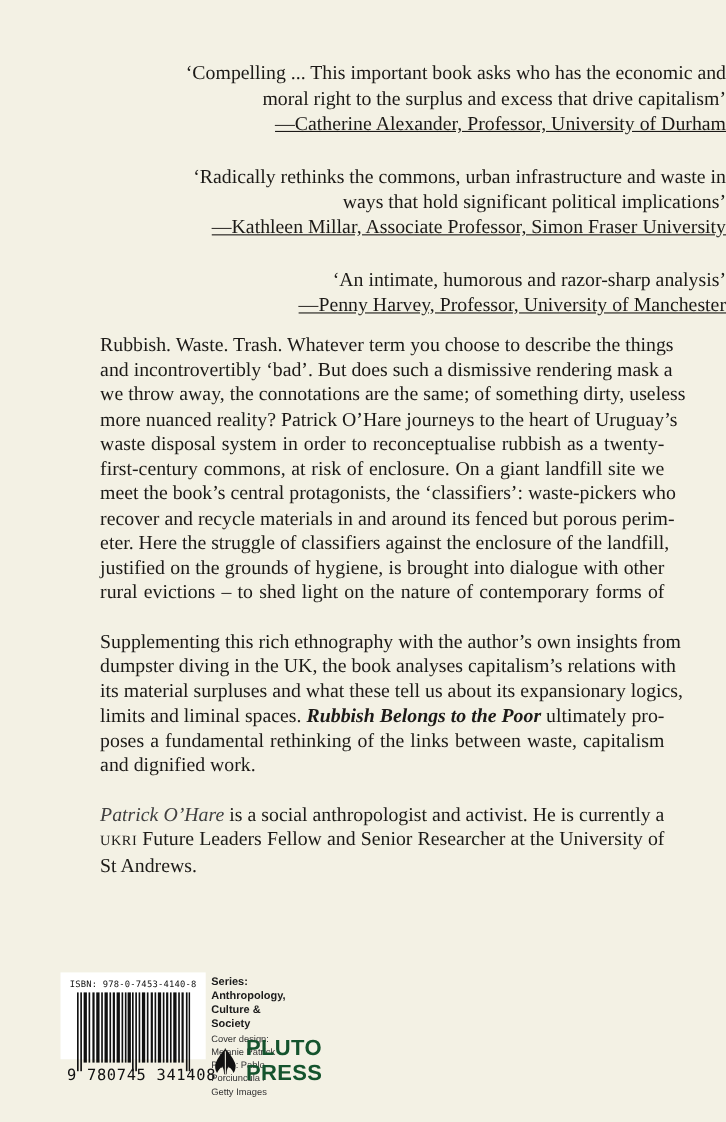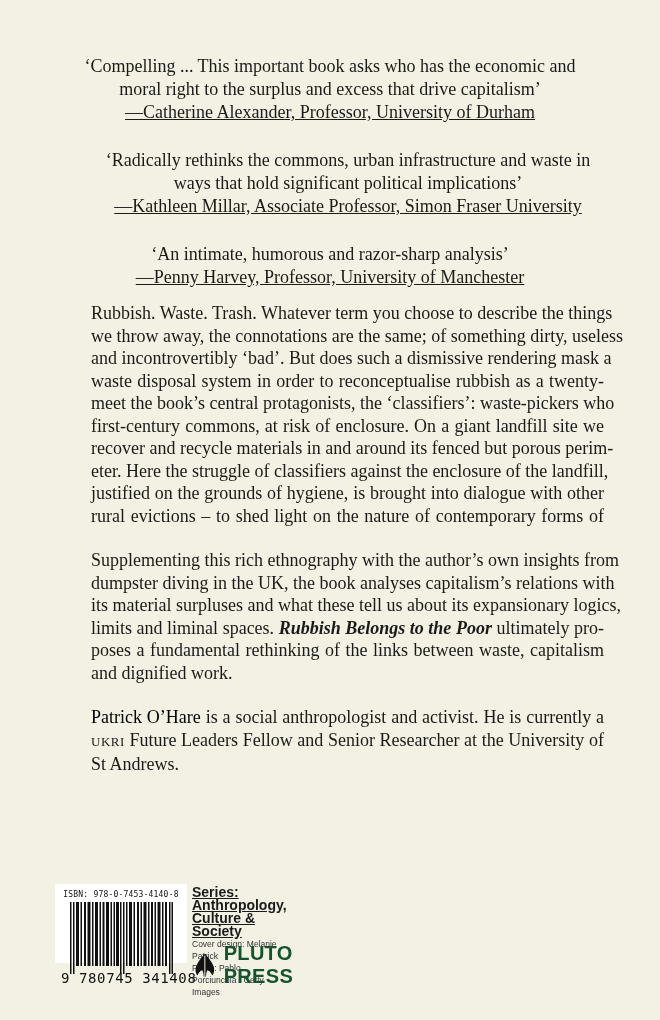--- a/index.html
+++ b/index.html
@@ -3,57 +3,57 @@
   <meta charset="utf-8">
   <style>
     html, body { margin: 0; padding: 0; }
     body {
       width: 660px; height: 1020px; overflow: hidden;
       background: #f3f1e4;
       color: #1c1a17;
       font-family: "Liberation Serif", "DejaVu Serif", serif;
       position: relative;
     }
-    .quotes { position: absolute; top: 55px; left: 0; width: 660px; text-align: center; }
+    .quotes { position: absolute; top: 55px; left: 0; width: 660px; text-align: right; }
     .quote { margin: 0 0 22px 0; font-size: 18px; line-height: 23px; }
     .quote .q { display: block; }
     .quote .a { display: block; text-decoration: underline; }
     .quote:nth-child(1) { margin-bottom: 25px; }
     .quote:nth-child(2) { margin-bottom: 25px; padding-left: 36px; }
 
     .body-text {
       position: absolute; top: 302px; left: 55px; width: 549px;
       font-size: 18px; line-height: 22.5px; text-align: justify;
     }
     .body-text p { margin: 0 0 22px 0; }
     .body-text .line { display: block; text-align-last: justify; white-space: nowrap; }
     .body-text .line.last { text-align-last: left; }
     .body-text p .line { text-align: justify; margin-left: 36px; }
-    .author { color: #000000; }
+    .author { color: #404040; font-style: italic; }
     .smallcaps { font-size: 13px; letter-spacing: 0.5px; }
     em { font-style: italic; font-weight: bold; }
 
     .footer { position: absolute; top: 884px; left: 55px; }
     .barcode-box {
       position: absolute; left: 0; top: 0; width: 132px; height: 79px;
       background: #ffffff;
     }
     .isbn-top {
       position: absolute; top: 6px; left: 0; width: 132px; text-align: center;
       font-family: "DejaVu Sans Mono", monospace; font-size: 8px; color: #111;
       letter-spacing: 0.2px;
     }
     .bars { position: absolute; left: 15px; top: 18px; width: 103px; height: 72px; }
     .isbn-bottom {
       position: absolute; left: 6px; top: 86px; width: 124px;
       font-family: "DejaVu Sans Mono", monospace; font-size: 14px; color: #111;
       letter-spacing: 0.6px; white-space: nowrap;
     }
     .credits { position: absolute; left: 137px; top: 2px; font-family: "Liberation Sans", "DejaVu Sans", sans-serif; color: #333; }
-    .credits .series { font-size: 14px; font-weight: bold; color: #1a1a1a; line-height: 13px; text-decoration: underline; }
+    .credits .series { font-size: 10px; font-weight: bold; color: #1a1a1a; line-height: 13px; }
     .credits .line { font-size: 8.5px; line-height: 12px; }
     .publisher { position: absolute; left: 140px; top: 58px; display: flex; align-items: center; }
     .publisher svg { width: 34px; height: 40px; }
     .publisher .name {
       margin-left: 9px; font-family: "Liberation Sans", "DejaVu Sans", sans-serif;
       font-weight: bold; font-size: 20px; letter-spacing: 0.3px; color: #14532d;
     }
   </style>
 </head>
 <body>
@@ -71,25 +71,26 @@
   </div>
   <div class="quote">
     <span class="q">‘An intimate, humorous and razor-sharp analysis’</span>
     <span class="a">—Penny Harvey, Professor, University of Manchester</span>
   </div>
 </div>
 
 <div class="body-text">
   <p>
     <span class="line">Rubbish. Waste. Trash. Whatever term you choose to describe the things</span>
+    <span class="line">and incontrovertibly ‘bad’. But does such a dismissive rendering mask a</span>
     <span class="line">we throw away, the connotations are the same; of something dirty, useless</span>
-    <span class="line">and incontrovertibly ‘bad’. But does such a dismissive rendering mask a</span>
+    <span class="line">more nuanced reality? Patrick O’Hare journeys to the heart of Uruguay’s</span>
     <span class="line">waste disposal system in order to reconceptualise rubbish as a twenty-</span>
+    <span class="line">first-century commons, at risk of enclosure. On a giant landfill site we</span>
     <span class="line">meet the book’s central protagonists, the ‘classifiers’: waste-pickers who</span>
-    <span class="line">first-century commons, at risk of enclosure. On a giant landfill site we</span>
     <span class="line">recover and recycle materials in and around its fenced but porous perim-</span>
     <span class="line">eter. Here the struggle of classifiers against the enclosure of the landfill,</span>
     <span class="line">justified on the grounds of hygiene, is brought into dialogue with other</span>
     <span class="line">rural evictions – to shed light on the nature of contemporary forms of</span>
   </p>
   <p>
     <span class="line">Supplementing this rich ethnography with the author’s own insights from</span>
     <span class="line">dumpster diving in the UK, the book analyses capitalism’s relations with</span>
     <span class="line">its material surpluses and what these tell us about its expansionary logics,</span>
     <span class="line"><span>limits and liminal spaces. </span><em>Rubbish Belongs to the Poor</em><span> ultimately pro-</span></span>

